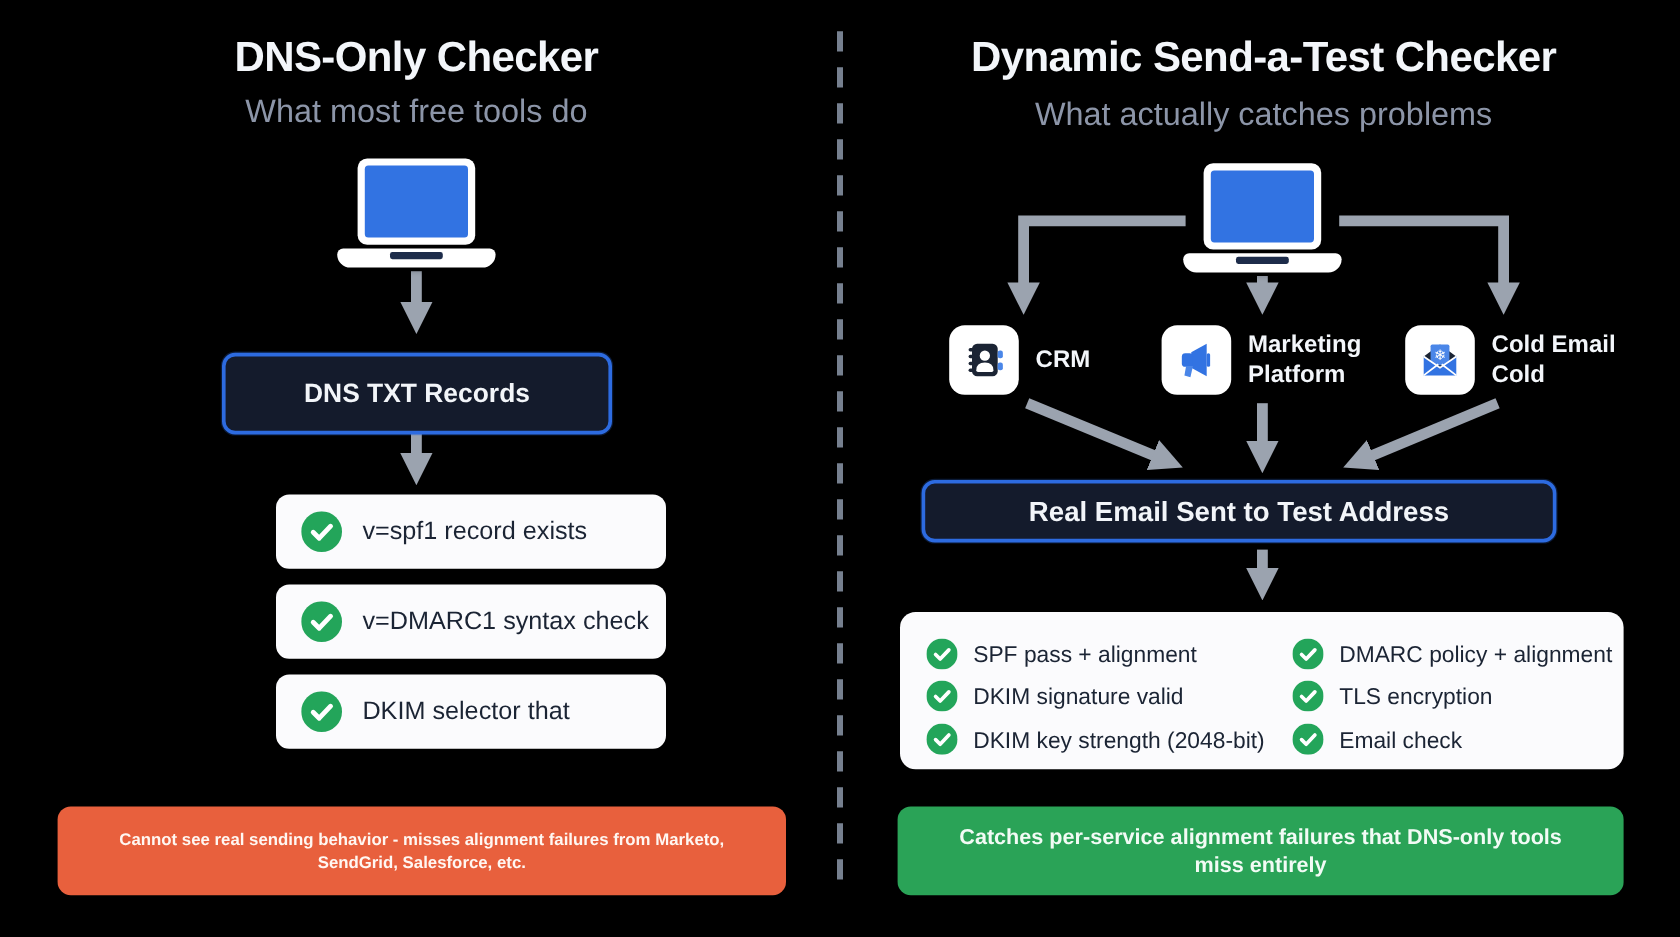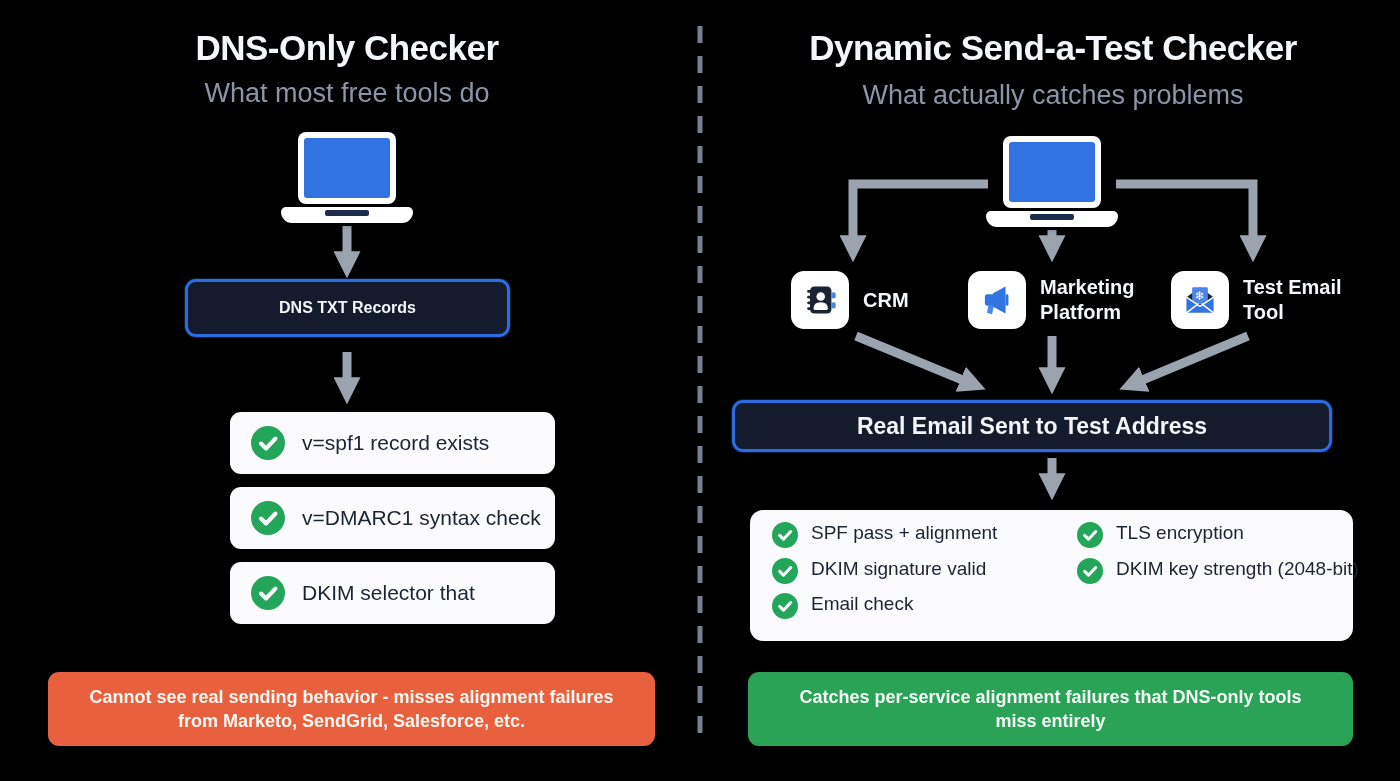--- a/index.html
+++ b/index.html
@@ -46,26 +46,26 @@
     display:flex;align-items:center;justify-content:center;
     box-shadow:0 3px 7px rgba(0,0,0,.35);flex:0 0 auto;
   }
   .service .label{color:#F3F6FA;font-size:20px;font-weight:bold;line-height:1.25;max-width:112px;}
   
   .results-panel{
     box-sizing:border-box;width:603px;height:131px;background:#FBFBFD;border-radius:13px;
     display:grid;grid-template-columns:305px 1fr;grid-auto-rows:1fr;
     padding:12px 10px 12px 22px;z-index:3;box-shadow:0 3px 8px rgba(0,0,0,.35);
   }
-  .result-item{display:flex;align-items:flex-start;gap:13px;}
+  .result-item{display:flex;align-items:flex-end;gap:13px;}
   .result-item .label{color:#1B2434;font-size:19px;font-weight:500;white-space:nowrap;}
   
   .callout{
     box-sizing:border-box;border-radius:11px;display:flex;align-items:center;justify-content:center;
-    text-align:center;color:#FFF7F2;font-size:18px;font-weight:bold;line-height:1.35;z-index:3;
+    text-align:center;color:#FFF7F2;font-size:14px;font-weight:bold;line-height:1.35;z-index:3;
     padding:0 26px;box-shadow:0 3px 8px rgba(0,0,0,.35);
   }
   .callout.orange{background:#E8603D;}
   .callout.green{background:#2AA357;color:#F2FBF5;font-size:18px;}
   .callout .inner{max-width:560px;}
   svg{display:block;}
 </style>
 </head>
 <body>
 
@@ -101,21 +101,21 @@
 
   <div class="abs laptop" style="left:281px;top:132px">
     <div class="screen">
         <div class="screen-inner"></div>
       </div>
     <div class="base">
         <div class="notch"></div>
       </div>
   </div>
 
-  <div class="abs flow-box" style="left:185px;top:279px;width:325px;height:58px;font-size:16px">
+  <div class="abs flow-box" style="left:185px;top:294px;width:325px;height:68px;font-size:22px">
     <span>DNS TXT Records</span>
   </div>
 
   <div class="abs check-card" style="left:185px;top:412px">
     <svg width="34" height="34" viewBox="0 0 34 34">
       <circle cx="17" cy="17" r="17" fill="#23A55A"></circle>
       <path d="M10 17.5 L15 22.5 L24.5 12.5" stroke="#FFFFFF" stroke-width="4" fill="none" stroke-linecap="round" stroke-linejoin="round"></path>
     </svg>
     <span class="label">v=spf1 record exists</span>
   </div>
@@ -183,48 +183,55 @@
     <div class="tile">
       <svg width="40" height="40" viewBox="0 0 56 56">
         <path d="M9 24 L28 10 L47 24 L28 38 Z" fill="#1B2434"></path>
         <rect x="17" y="10" width="22" height="24" rx="2" fill="#4A86E8"></rect>
         <text x="28" y="28" text-anchor="middle" font-size="17" fill="#FFFFFF" font-family="'DejaVu Sans', sans-serif">❄</text>
         <path d="M9 24 L28 37 L47 24 L47 46 L9 46 Z" fill="#3273E2"></path>
         <path d="M9 46 L26 33 M47 46 L30 33" stroke="#FFFFFF" stroke-width="2" fill="none"></path>
         <path d="M9 24 L28 37 L47 24" stroke="#FFFFFF" stroke-width="2" fill="none"></path>
       </svg>
     </div>
-    <div class="label">Test Email Tool</div>
-  </div>
-
-  <div class="abs flow-box" style="left:732px;top:400px;width:600px;height:52px">
+    <div class="label">Cold Email Cold</div>
+  </div>
+
+  <div class="abs flow-box" style="left:768px;top:400px;width:529px;height:52px">
     <span>Real Email Sent to Test Address</span>
   </div>
 
   <div class="abs results-panel" style="left:750px;top:510px">
     <div class="result-item">
       <svg width="26" height="26" viewBox="0 0 34 34">
         <circle cx="17" cy="17" r="17" fill="#23A55A"></circle>
         <path d="M10 17.5 L15 22.5 L24.5 12.5" stroke="#FFFFFF" stroke-width="4" fill="none" stroke-linecap="round" stroke-linejoin="round"></path>
       </svg>
       <span class="label">SPF pass + alignment</span>
     </div>
     <div class="result-item">
       <svg width="26" height="26" viewBox="0 0 34 34">
         <circle cx="17" cy="17" r="17" fill="#23A55A"></circle>
         <path d="M10 17.5 L15 22.5 L24.5 12.5" stroke="#FFFFFF" stroke-width="4" fill="none" stroke-linecap="round" stroke-linejoin="round"></path>
       </svg>
+      <span class="label">DMARC policy + alignment</span>
+    </div>
+    <div class="result-item">
+      <svg width="26" height="26" viewBox="0 0 34 34">
+        <circle cx="17" cy="17" r="17" fill="#23A55A"></circle>
+        <path d="M10 17.5 L15 22.5 L24.5 12.5" stroke="#FFFFFF" stroke-width="4" fill="none" stroke-linecap="round" stroke-linejoin="round"></path>
+      </svg>
+      <span class="label">DKIM signature valid</span>
+    </div>
+    <div class="result-item">
+      <svg width="26" height="26" viewBox="0 0 34 34">
+        <circle cx="17" cy="17" r="17" fill="#23A55A"></circle>
+        <path d="M10 17.5 L15 22.5 L24.5 12.5" stroke="#FFFFFF" stroke-width="4" fill="none" stroke-linecap="round" stroke-linejoin="round"></path>
+      </svg>
       <span class="label">TLS encryption</span>
-    </div>
-    <div class="result-item">
-      <svg width="26" height="26" viewBox="0 0 34 34">
-        <circle cx="17" cy="17" r="17" fill="#23A55A"></circle>
-        <path d="M10 17.5 L15 22.5 L24.5 12.5" stroke="#FFFFFF" stroke-width="4" fill="none" stroke-linecap="round" stroke-linejoin="round"></path>
-      </svg>
-      <span class="label">DKIM signature valid</span>
     </div>
     <div class="result-item">
       <svg width="26" height="26" viewBox="0 0 34 34">
         <circle cx="17" cy="17" r="17" fill="#23A55A"></circle>
         <path d="M10 17.5 L15 22.5 L24.5 12.5" stroke="#FFFFFF" stroke-width="4" fill="none" stroke-linecap="round" stroke-linejoin="round"></path>
       </svg>
       <span class="label">DKIM key strength (2048-bit)</span>
     </div>
     <div class="result-item">
       <svg width="26" height="26" viewBox="0 0 34 34">

